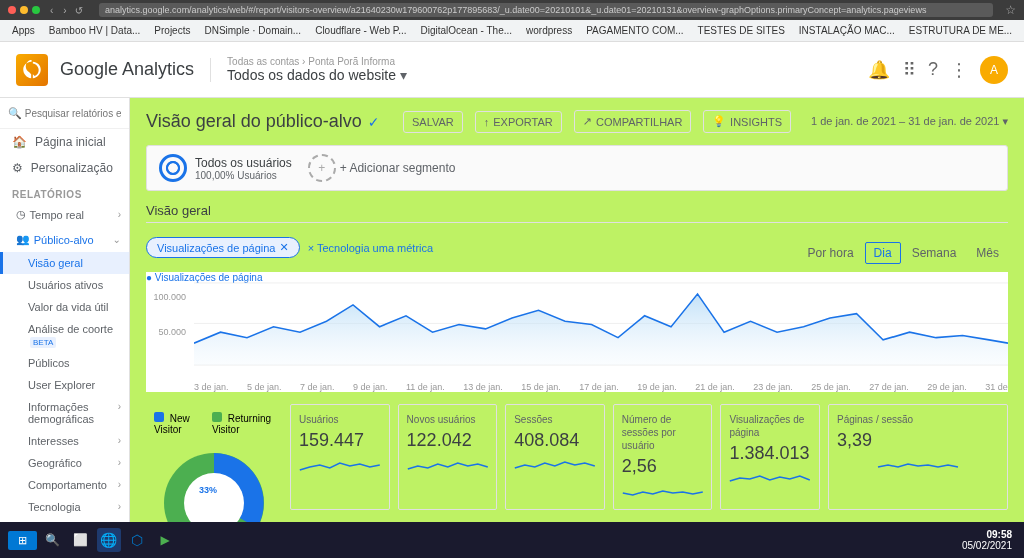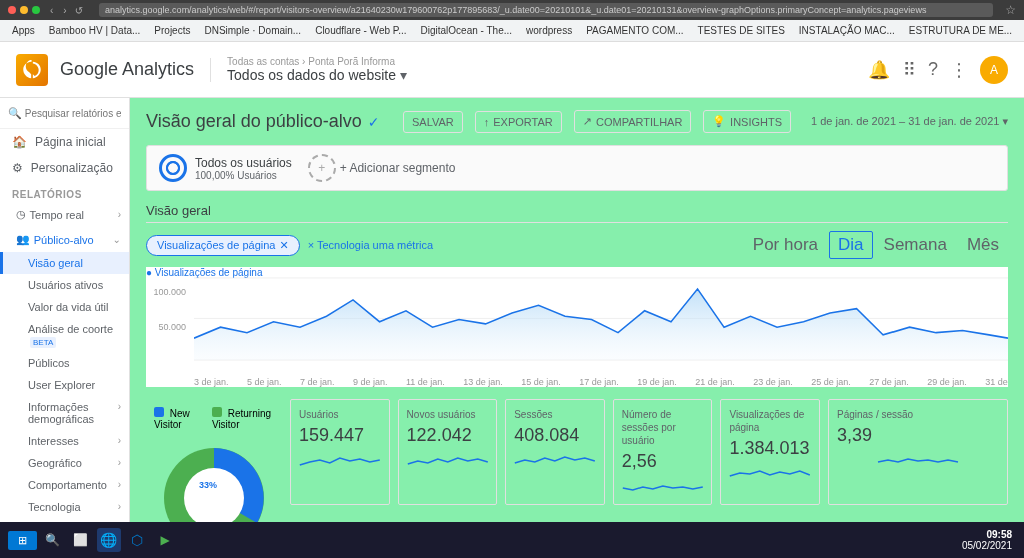--- a/index.html
+++ b/index.html
@@ -153,21 +153,21 @@
       padding: 1px 3px;
       border-radius: 2px;
       margin-left: 2px;
     }
 
     
     .main-content {
       flex: 1;
       overflow-y: auto;
       padding: 12px 16px;
-      background: #86efac;
+      background: #bef264;
     }
 
     
     .report-header {
       display: flex;
       align-items: center;
       justify-content: space-between;
       margin-bottom: 12px;
     }
     .report-title {
@@ -260,24 +260,25 @@
     }
     .select-metric-btn {
       font-size: 11px;
       color: #1a73e8;
       cursor: pointer;
       margin-left: 8px;
     }
     .time-tabs { display: flex; gap: 2px; }
     .time-tab {
       padding: 3px 8px;
-      font-size: 17px;
+      font-size: 12px;
       color: #5f6368;
       cursor: pointer;
       border: 1px solid transparent;
+      margin-top: 11px;
     }
     .time-tab.active { border: 1px solid #1a73e8; color: #1a73e8; border-radius: 2px; }
 
     
     .chart-container {
       position: relative;
       height: 120px;
       margin-bottom: 12px;
       background: #fff;
     }

